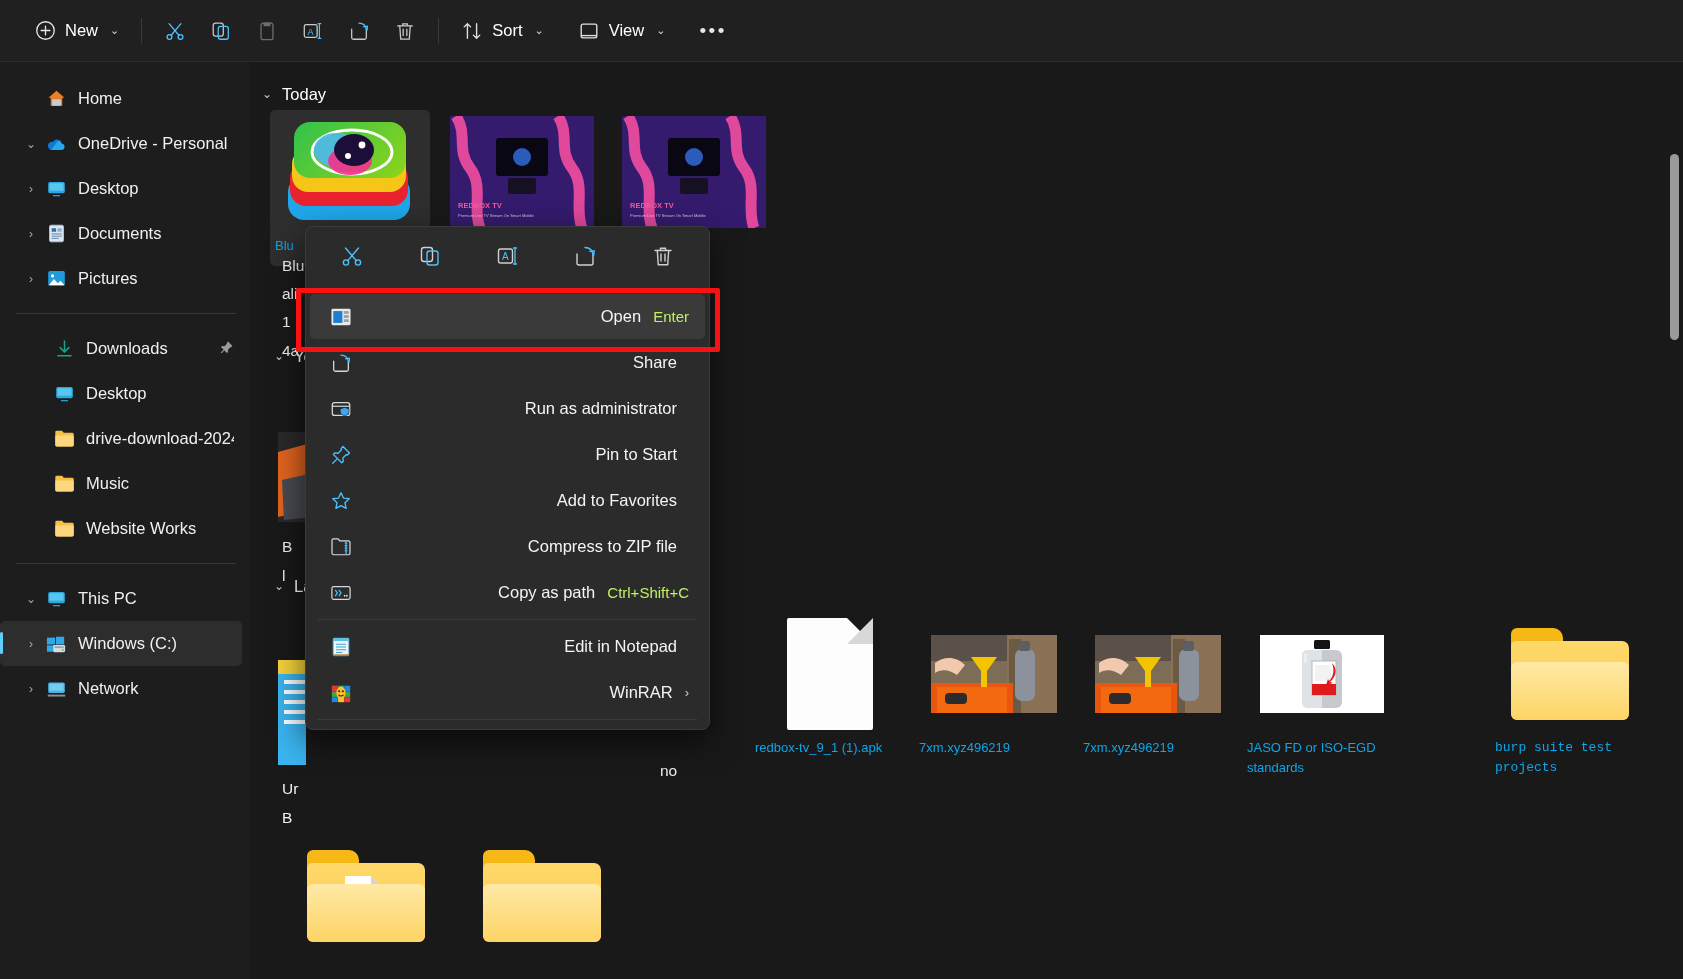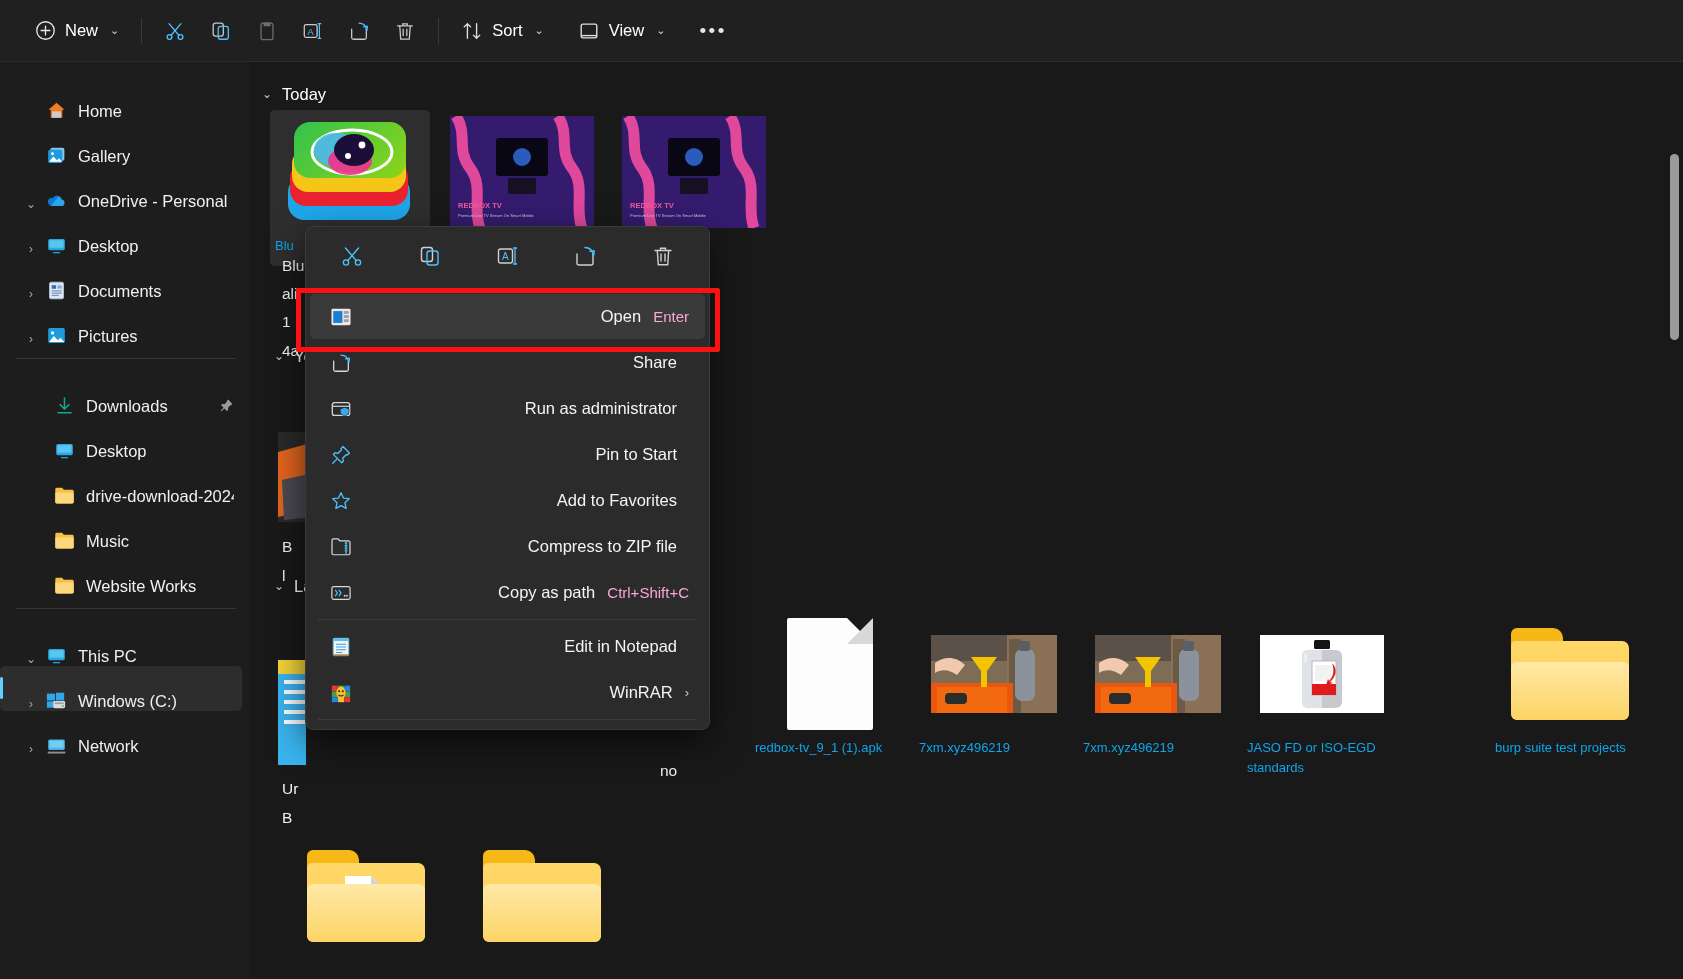--- a/index.html
+++ b/index.html
@@ -35,21 +35,21 @@
 
   
   .sidebar {
     position: absolute; left: 0; top: 62px; width: 250px; height: 917px;
     background: #1d1d1d;
     padding-top: 14px;
     overflow: hidden;
   }
   .nav-item {
     position: relative;
-    display: flex; align-items: flex-end;
+    display: flex; align-items: center;
     height: 45px; margin: 0 8px 0 0;
     border-radius: 5px;
     font-size: 16.5px; color: #f0f0f0;
     cursor: default;
     padding-right: 8px;
   }
   .nav-item.selected { background: #2d2d2d; }
   .nav-item.selected::before {
     content: ""; position: absolute; left: 0; top: 11px;
     width: 3px; height: 22px; background: #60cdff; border-radius: 2px;
@@ -173,21 +173,21 @@
     border-radius: 5px; cursor: default;
     font-size: 16.5px; color: #f4f4f4;
   }
   .ctx-item.hl { background: #3a3a3a; }
   .ctx-ico {
     width: 26px; min-width: 26px; height: 24px;
     display: flex; align-items: center; justify-content: center;
     margin-right: 16px;
   }
   .ctx-label { flex: 1; text-align: right; }
-  .ctx-accel { color: #f9a8d4; font-size: 15px; margin-left: 12px; }
+  .ctx-accel { color: #bef264; font-size: 15px; margin-left: 12px; }
   .ctx-sub { color: #cfcfcf; font-size: 13px; margin-left: 12px; }
 
   
   .annot {
     position: absolute; left: 296px; top: 288px;
     width: 424px; height: 64px;
     border: 5px solid #fa1111;
     border-radius: 2px;
     z-index: 60; pointer-events: none;
   }
@@ -321,32 +321,20 @@
       <span class="nav-expander empty">›</span>
       <span class="nav-ico">
         <svg width="21" height="21" viewBox="0 0 24 24">
             <path d="M12 3.2L2.8 11h2.6v9.3h13.2V11h2.6z" fill="#ef7d22"></path>
             <path d="M7 13h10v7.3H7z" fill="#c9cdd2"></path>
           </svg>
       </span>
       <span class="nav-label">Home</span>
     </div>
 
-    <div class="nav-item indent-0">
-      <span class="nav-expander empty">›</span>
-      <span class="nav-ico">
-        <svg width="21" height="21" viewBox="0 0 24 24">
-            <rect x="5" y="3" width="16" height="15" rx="2" fill="#7ec6f0"></rect>
-            <rect x="2.5" y="5.5" width="16" height="15" rx="2" fill="#1f9bdc"></rect>
-            <circle cx="7.4" cy="10" r="1.6" fill="#fff"></circle>
-            <path d="M3.5 19l5-6 4 4.5 2.5-2.5 3.5 4.2z" fill="#fff"></path>
-          </svg>
-      </span>
-      <span class="nav-label">Gallery</span>
-    </div>
 
     <div class="nav-item indent-0">
       <span class="nav-expander">⌄</span>
       <span class="nav-ico">
         <svg width="22" height="22" viewBox="0 0 24 24">
             <path d="M6.6 18.5h11.2a3.4 3.4 0 00.5-6.76 5.1 5.1 0 00-9.4-2.1A4 4 0 006.6 18.5z" fill="#0f78d4"></path>
             <path d="M6.6 18.5h11.2a3.4 3.4 0 00.5-6.76 5.1 5.1 0 00-4.2-3z" fill="#28a8ea"></path>
           </svg>
       </span>
       <span class="nav-label">OneDrive - Personal</span>
@@ -670,21 +658,21 @@
               <rect x="18" y="45" width="24" height="11" fill="#e01b1b"></rect>
               <path d="M21 26h16v16H21z" fill="#f2f2f2"></path>
               <path d="M38 24c6 6 4 14-2 19l3 1-7 2 2-6 1 2c4-4 6-10 3-18z" fill="#e01b1b"></path>
               <rect x="10" y="14" width="3" height="10" rx="1.5" fill="#eceff1"></rect>
             </svg>
           </div>
         </div>
         <div class="tile-label">JASO FD or ISO-EGD standards</div>
       </div>
 
-      <div class="tile" style="margin-left:84px;">
+      <div class="tile" style="margin-left:84px;font-family:Liberation Mono, monospace;">
         <div class="thumb">
           <div class="folder">
             <div class="tab"></div>
               <div class="body"></div>
               <div class="front"></div>
           </div>
         </div>
         <div class="tile-label">burp suite test projects</div>
       </div>
     </div>

